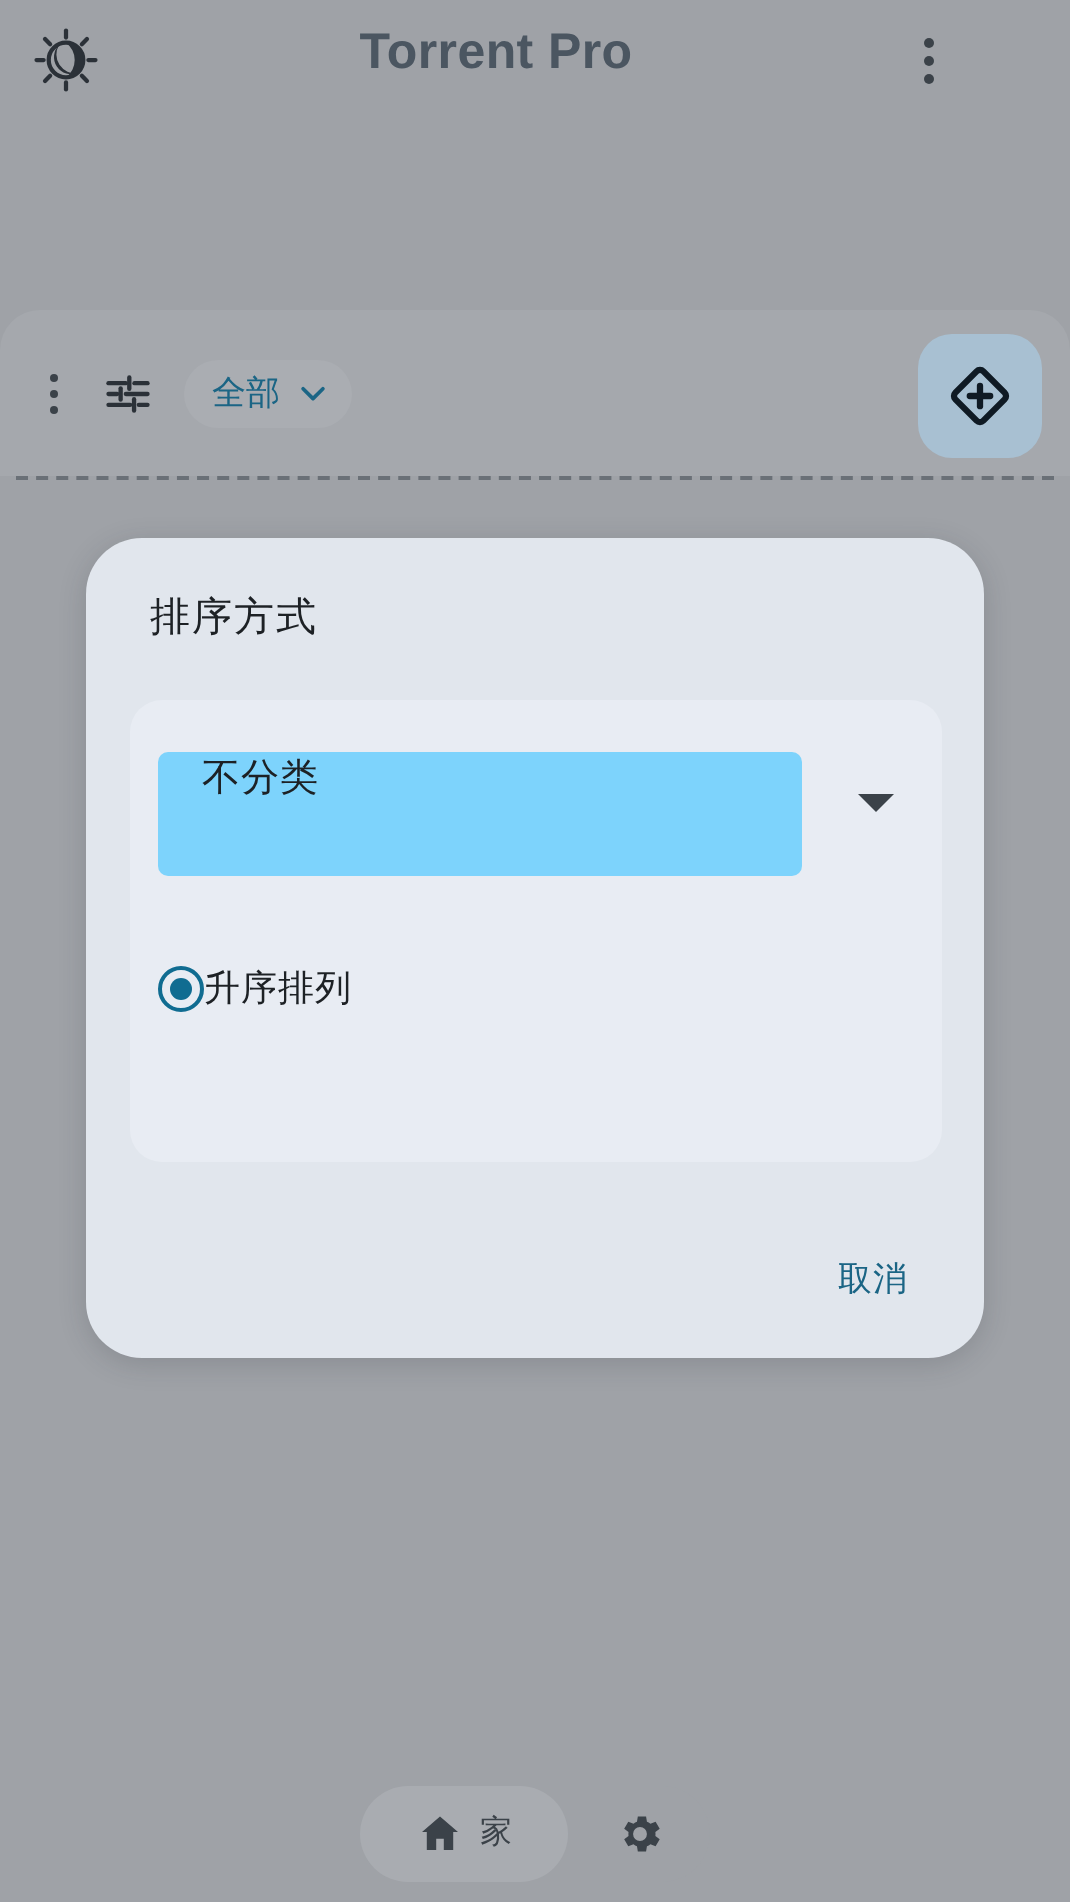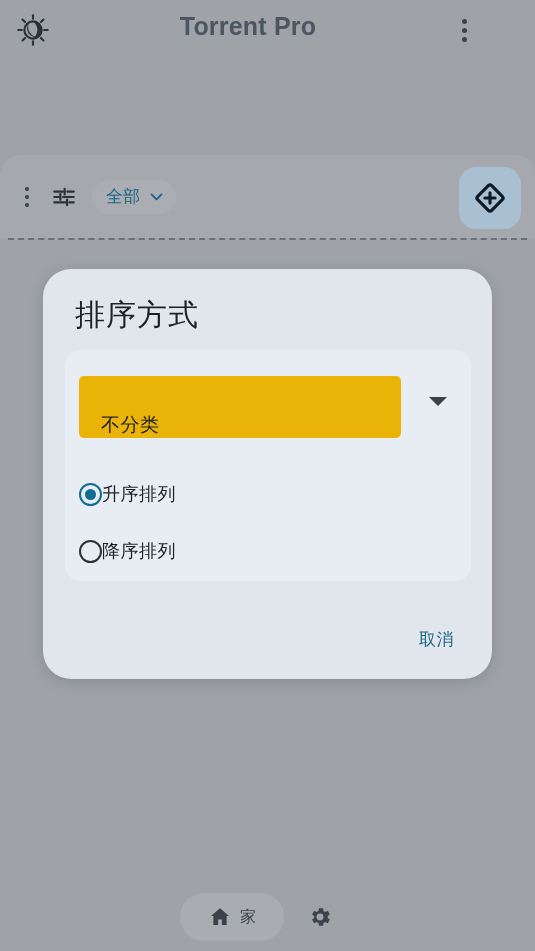--- a/index.html
+++ b/index.html
@@ -117,39 +117,39 @@
     position: absolute;
     left: 43px; top: 269px;
     width: 449px; height: 410px;
     background: #e1e6ed;
     border-radius: 28px;
     box-shadow: 0 3px 14px rgba(40,46,54,0.18);
   }
   .dialog-title {
     position: absolute;
     left: 32px; top: 26px;
-    font-size: 30px;
+    font-size: 20px;
     color: #1d2125;
     letter-spacing: 1px;
   }
   .dialog-card {
     position: absolute;
     left: 22px; top: 81px;
     width: 406px; height: 231px;
     background: #e8ecf3;
     border-radius: 16px;
   }
   .select-field {
     position: absolute;
     left: 14px; top: 26px;
     width: 322px; height: 62px;
-    background: #eab308;
+    background: #7dd3fc;
     border-radius: 5px;
     display: flex;
-    align-items: flex-end;
+    align-items: flex-start;
     padding-left: 22px;
   }
   .select-value {
     font-size: 19px;
     color: #1d2125;
     letter-spacing: 0.5px;
   }
   .select-arrow {
     position: absolute;
     left: 364px; top: 47px;
@@ -330,24 +330,20 @@
     </div>
     <span class="select-arrow"></span>
 
     <div class="radio-row r0">
       <span class="radio-outer on">
         <span class="radio-inner"></span>
       </span>
       <span class="radio-label">升序排列</span>
     </div>
 
-    <div class="radio-row r1">
-      <span class="radio-outer"></span>
-      <span class="radio-label">降序排列</span>
-    </div>
 
   </div>
 
   <div class="dialog-actions">
     <button class="text-btn">取消</button>
   </div>
 
 </div>
 
 <div class="bottom-nav">

